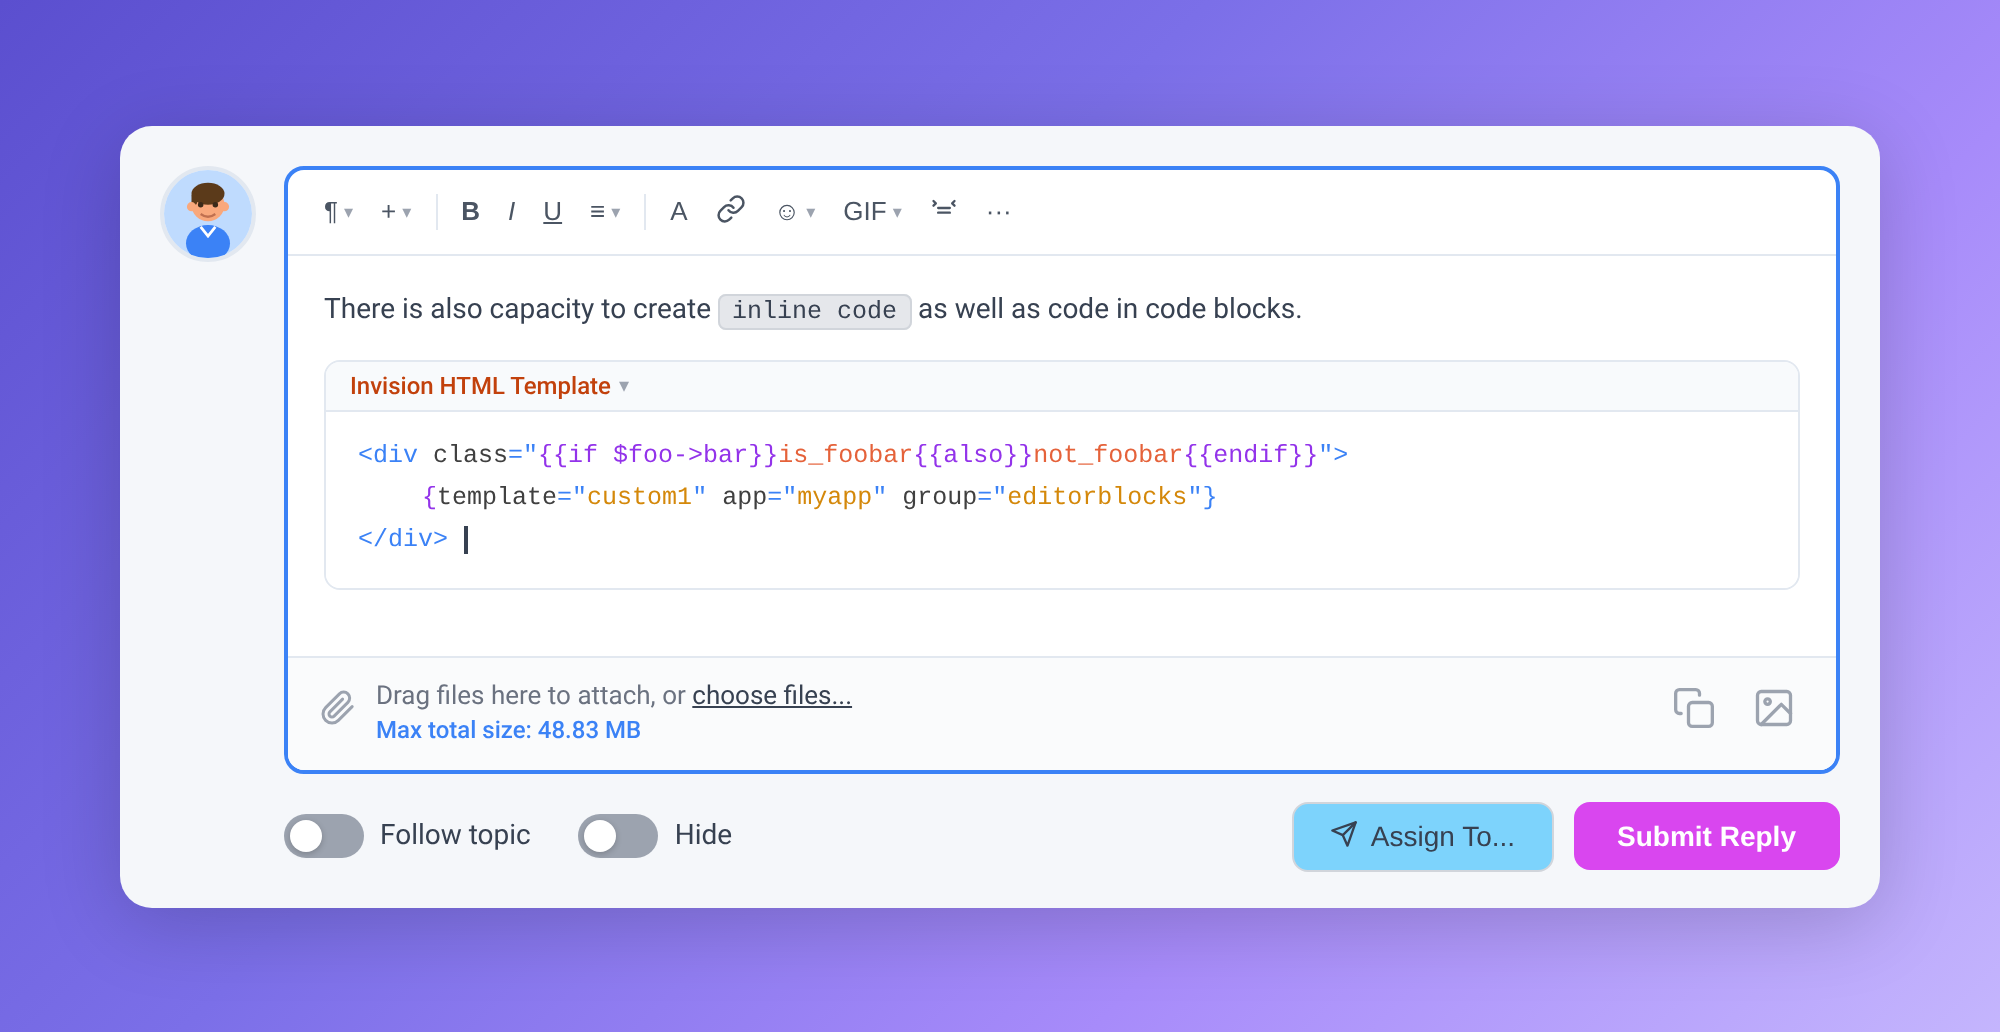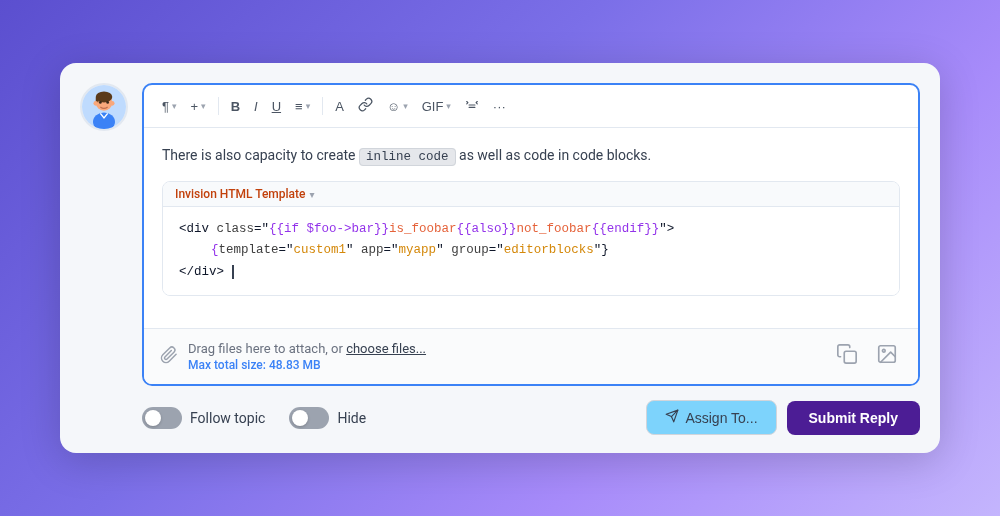--- a/index.html
+++ b/index.html
@@ -144,21 +144,21 @@
     }
 
     .code-block-body {
       background: #fff;
       padding: 12px 16px;
       font-family: 'Courier New', Consolas, monospace;
       font-size: 12.5px;
       line-height: 1.7;
     }
 
-    .code-tag { color: #0f172a; }
+    .code-tag { color: #3b82f6; }
     .code-attr { color: #404040; }
     .code-val { color: #d4880a; }
     .code-tpl { color: #9333ea; }
     .code-tpl-name { color: #e5623a; }
 
     .attach-area {
       border-top: 1px solid #e2e8f0;
       padding: 12px 16px;
       display: flex;
       align-items: flex-start;
@@ -277,21 +277,21 @@
       font-size: 14px;
       color: #374151;
       cursor: pointer;
       display: flex;
       align-items: center;
       gap: 6px;
       font-weight: 500;
     }
 
     .btn-submit {
-      background: #4c1d95;
+      background: #d946ef;
       border: none;
       border-radius: 8px;
       padding: 9px 22px;
       font-size: 14px;
       color: #fff;
       cursor: pointer;
       font-weight: 600;
     }
   </style>
 </head>

